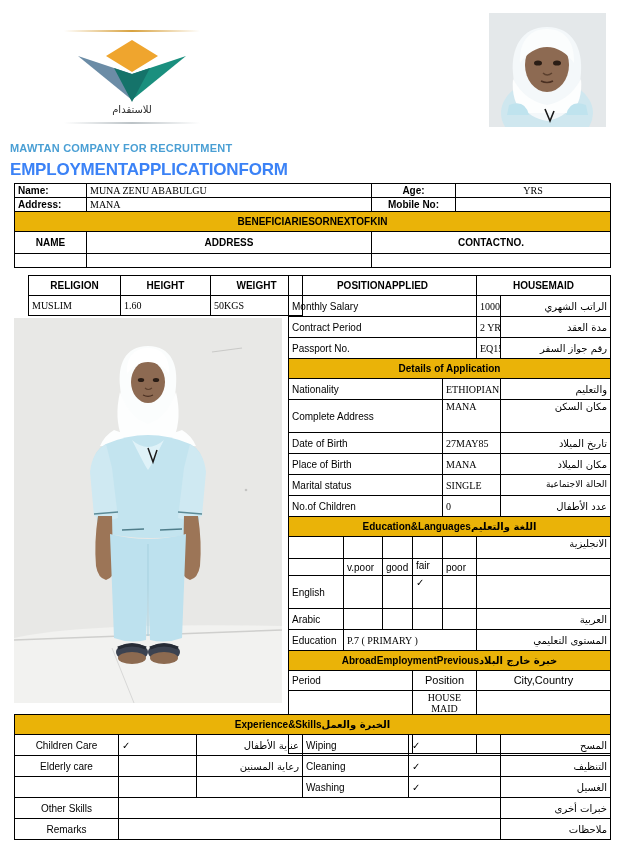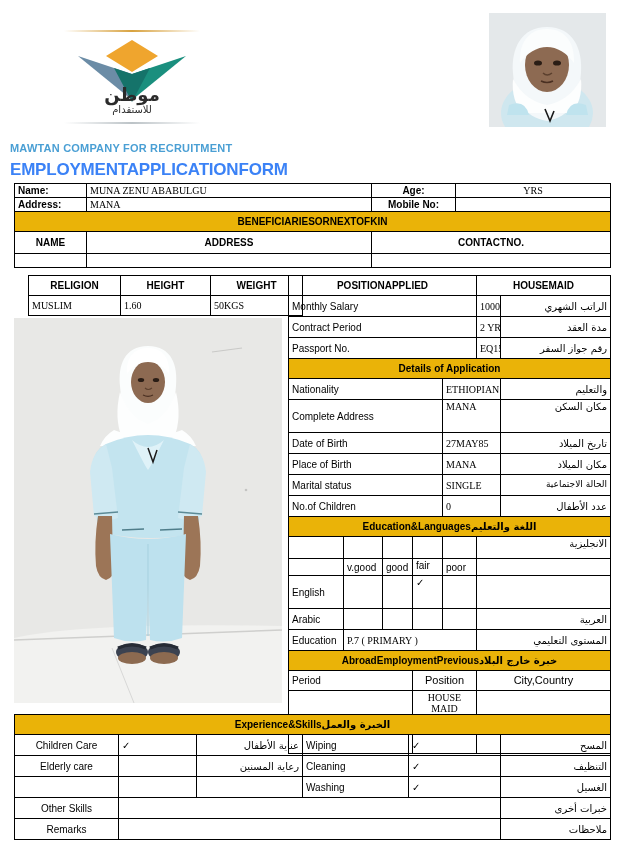--- a/index.html
+++ b/index.html
@@ -100,23 +100,20 @@
             <stop offset="100%" stop-color="#ffffff"></stop>
           </linearGradient>
         </defs>
         <rect x="2" y="8" width="136" height="2" fill="url(#topline)"></rect>
         <polygon points="70,18 96,34 70,50 44,34" fill="#efa52e"></polygon>
         <polygon points="16,34 70,52 70,78 16,34" fill="#6b8ca6"></polygon>
         <polygon points="124,34 70,52 70,78 124,34" fill="#1a8f7e"></polygon>
         <polygon points="52,46 70,52 88,46 70,80" fill="#15736a"></polygon>
         <rect x="2" y="100" width="136" height="2" fill="url(#botline)"></rect>
       </svg>
-      <div style="position:absolute;left:0;top:62px;width:140px;text-align:center;
-                  direction:rtl;font-family:'DejaVu Sans',sans-serif;
-                  font-size:18px;font-weight:bold;color:#2b2b2b;letter-spacing:2px;">موطن</div>
       <div style="position:absolute;left:0;top:82px;width:140px;text-align:center;
                   direction:rtl;font-family:'DejaVu Sans',sans-serif;
                   font-size:10px;color:#2b2b2b;letter-spacing:2px;">للاستقدام</div>
     </div>
 
     <div class="photo-head">
       <svg width="117" height="114" viewBox="0 0 117 114">
         <rect width="117" height="114" fill="#e4e8ea"></rect>
         <ellipse cx="58" cy="100" rx="46" ry="34" fill="#cfe7ef"></ellipse>
         <path d="M58 14 C32 14 22 36 24 60 C26 86 34 104 58 108 C82 104 90 86 92 60 C94 36 84 14 58 14 Z" fill="#f4f8fa"></path>
@@ -312,21 +309,21 @@
       <tr>
         <td style="height:19px"></td>
         <td></td>
         <td></td>
         <td></td>
         <td></td>
         <td colspan="2" class="ar" style="vertical-align:top">الانجليزية</td>
       </tr>
       <tr>
         <td style="height:14px"></td>
-        <td class="rate">v.good</td>
+        <td class="rate">v.poor</td>
         <td class="rate">good</td>
         <td class="rate" style="vertical-align:top">fair</td>
         <td class="rate">poor</td>
         <td colspan="2"></td>
       </tr>
       <tr>
         <td class="field" style="height:30px">English</td>
         <td></td>
         <td></td>
         <td class="chk" style="vertical-align:top">✓</td>

